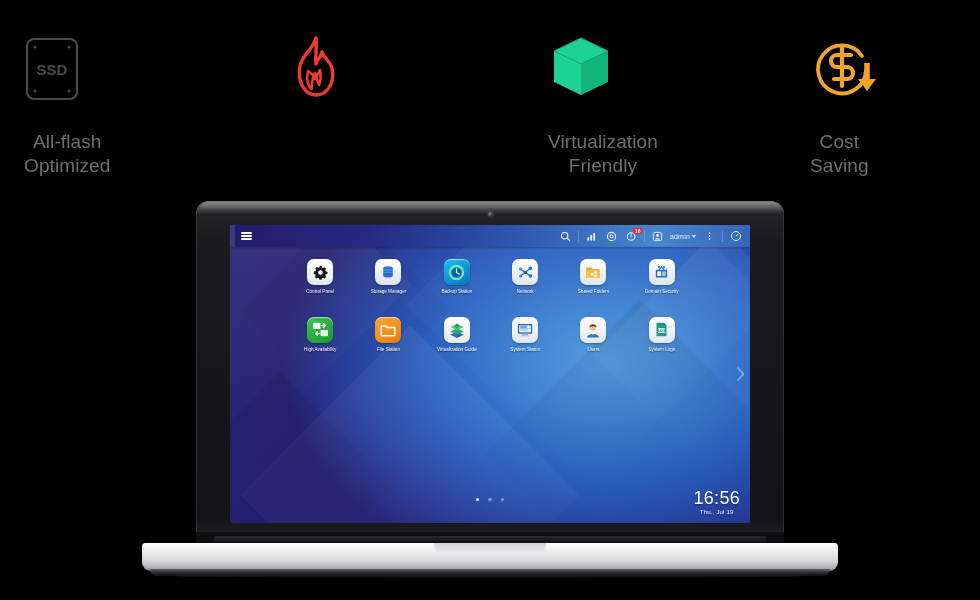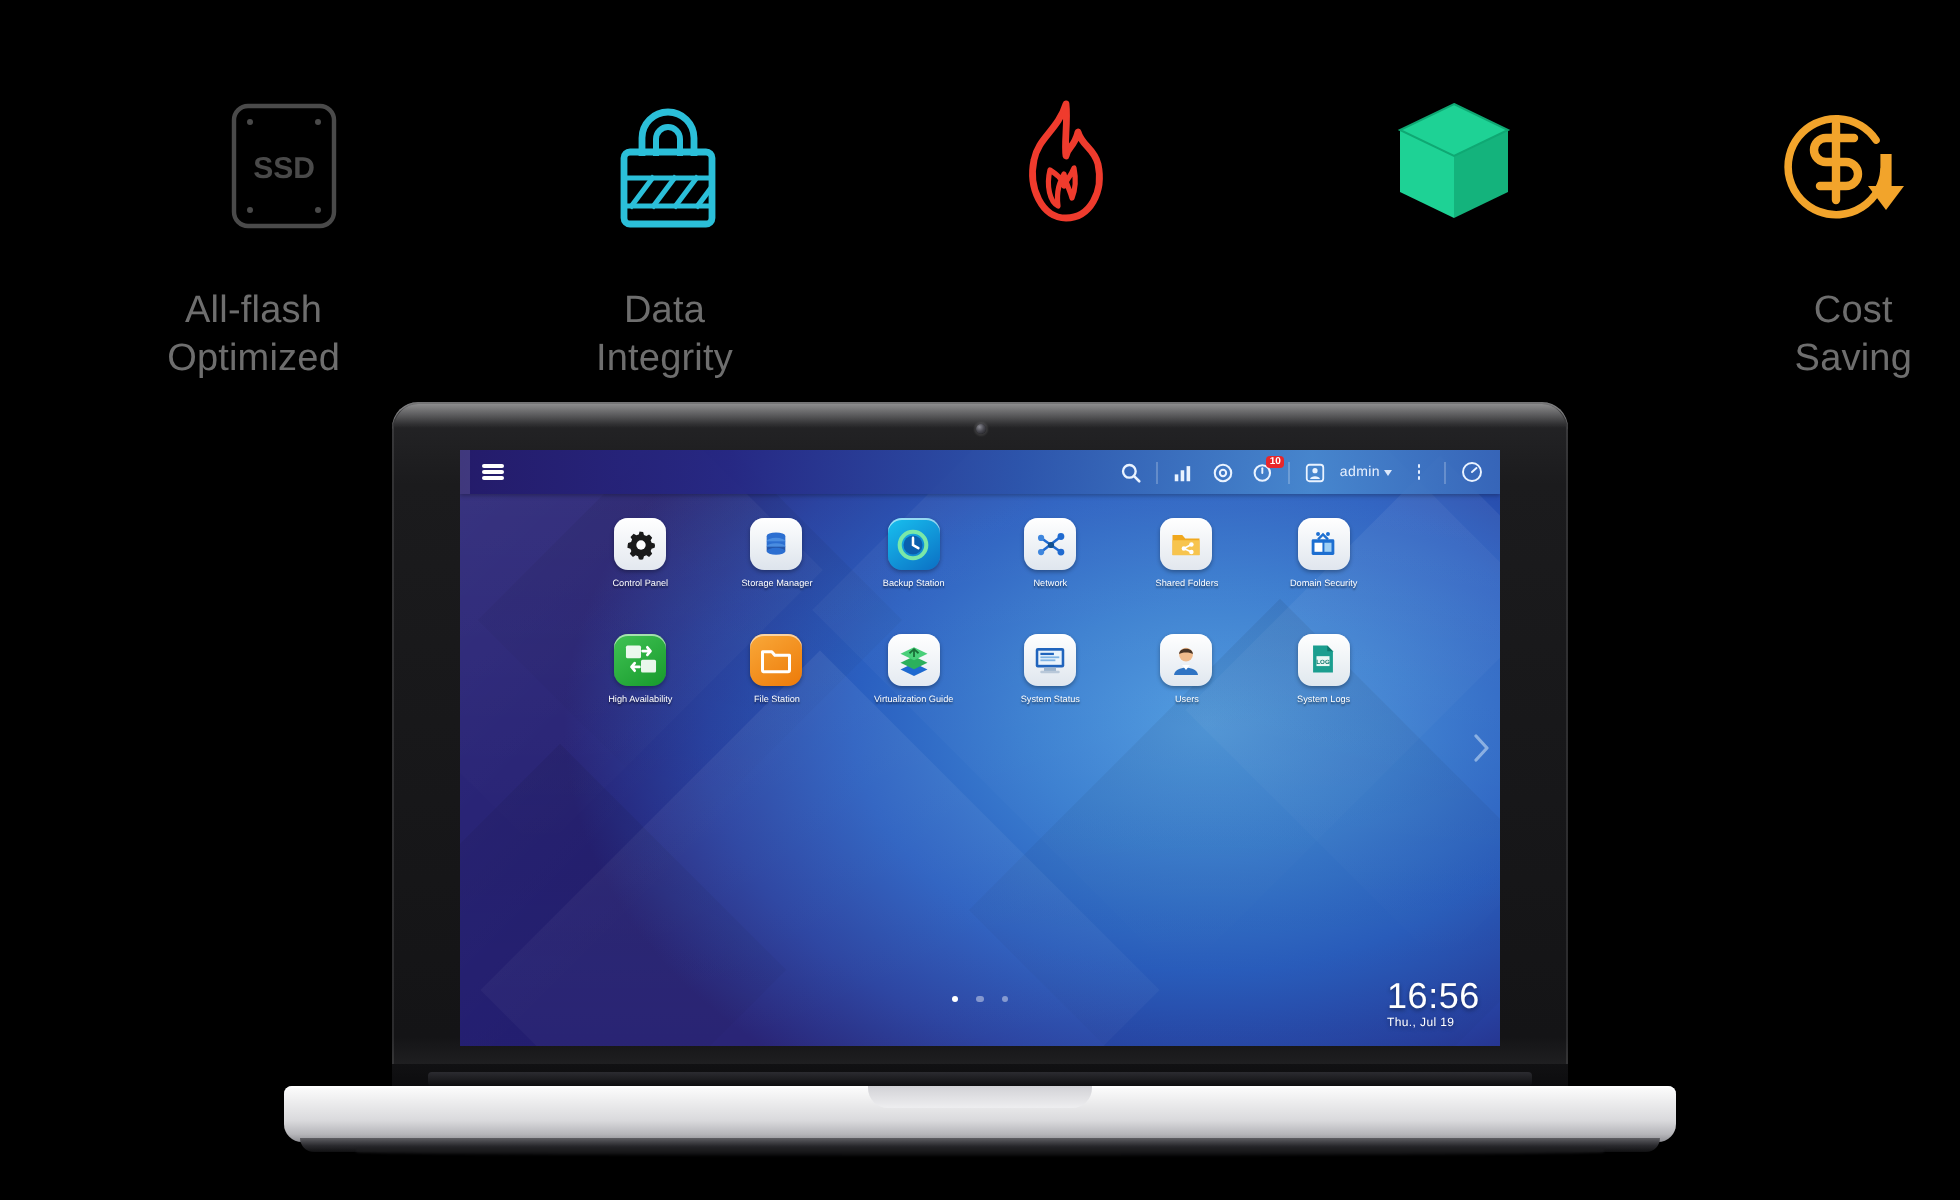--- a/index.html
+++ b/index.html
@@ -22,22 +22,22 @@
     width: 980px; height: 195px;
     display: flex;
     justify-content: space-between;
     padding: 0 24px;
     box-sizing: border-box;
   }
   .feature {
     width: 146px;
     display: flex;
     flex-direction: column;
-    align-items: flex-end;
-    padding-top: 44px;
+    align-items: flex-start;
+    padding-top: 30px;
   }
   .feat-icon {
     height: 78px;
     display: flex;
     align-items: center;
     justify-content: center;
   }
   .feat-label {
     margin-top: 22px;
     text-align: center;
@@ -279,21 +279,21 @@
     margin-top: -7px;
     width: 9px; height: 14px;
     cursor: pointer;
     opacity: .55;
   }
 
   
   #clock {
     position: absolute;
     right: 10px; bottom: 8px;
-    text-align: left;
+    text-align: center;
     color: #fff;
     text-shadow: 0 1px 2px rgba(0,0,0,.4);
   }
   #clock-time { font-size: 18px; line-height: 19px; letter-spacing: .3px; }
   #clock-date { font-size: 6px; margin-top: 1px; letter-spacing: .2px; }
 </style>
 </head>
 <body>
 
 <div id="stage">
@@ -308,64 +308,42 @@
           <circle cx="45" cy="11" r="1.5" fill="#4a4a4a"></circle>
           <circle cx="11" cy="55" r="1.5" fill="#4a4a4a"></circle>
           <circle cx="45" cy="55" r="1.5" fill="#4a4a4a"></circle>
           <text x="28" y="39" text-anchor="middle" fill="#4a4a4a" font-family="Liberation Sans, sans-serif" font-size="15" font-weight="bold">SSD</text>
         </svg>
       </div>
       <div class="feat-label">All-flash
 Optimized</div>
     </div>
 
-    <div class="feature">
-      <div class="feat-icon">
-        <svg width="66" height="70" viewBox="0 0 66 70">
-          <defs>
-            <clipPath id="lockBody">
-              <rect x="11" y="28" width="44" height="36" rx="3"></rect>
-            </clipPath>
-          </defs>
-          <path d="M20 30 V21 a13 13 0 0 1 26 0 V30" fill="none" stroke="#2bbfd9" stroke-width="3.4"></path>
-          <path d="M27 30 V21.5 a6 6 0 0 1 12 0 V30" fill="none" stroke="#2bbfd9" stroke-width="3"></path>
-          <rect x="11" y="28" width="44" height="36" rx="3" fill="none" stroke="#2bbfd9" stroke-width="3.4"></rect>
-          <g clip-path="url(#lockBody)" stroke="#2bbfd9" stroke-width="2.6">
-            <line x1="11" y1="41" x2="55" y2="41"></line>
-            <line x1="11" y1="55" x2="55" y2="55"></line>
-            <line x1="14" y1="56" x2="26" y2="40"></line>
-            <line x1="25" y1="56" x2="37" y2="40"></line>
-            <line x1="36" y1="56" x2="48" y2="40"></line>
-            <line x1="47" y1="56" x2="59" y2="40"></line>
-          </g>
-        </svg>
-      </div>
-      <div class="feat-label">Data
-Integrity</div>
-    </div>
 
 
     <div class="feature">
       <div class="feat-icon">
         <svg width="60" height="72" viewBox="0 0 60 72">
           <path d="M30 5 C26 18 16 22 14 33 C11 47 18 62 30 62 C42 62 49 49 46 35 C44 27 38 26 36 19 C34 27 31 26 30 31 C29 25 31 14 30 5 Z" fill="none" stroke="#ef3b2d" stroke-width="3.4" stroke-linejoin="round"></path>
           <path d="M22 38 C20 46 22 54 26 56 C25 48 27 44 29 40 C30 45 32 48 33 52 C35 47 35 42 34 37 C32 42 30 43 29 46 C28 42 25 40 22 38 Z" fill="none" stroke="#ef3b2d" stroke-width="2.6" stroke-linejoin="round"></path>
         </svg>
       </div>
     </div>
 
     <div class="feature">
       <div class="feat-icon">
         <svg width="66" height="72" viewBox="0 0 66 72">
           <polygon points="33,5 60,18 33,31 6,18" fill="#1ed295"></polygon>
           <polygon points="6,18 33,31 33,62 6,49" fill="#1ed295"></polygon>
           <polygon points="60,18 33,31 33,62 60,49" fill="#14b37c"></polygon>
           <polygon points="33,5 60,18 33,31 6,18" fill="none" stroke="#0fa873" stroke-width="1"></polygon>
         </svg>
       </div>
+      <div class="feat-label">Virtualization
+Friendly</div>
     </div>
 
     <div class="feature">
       <div class="feat-icon">
         <svg width="70" height="72" viewBox="0 0 70 72">
           <path d="M52 23 A24 24 0 1 0 56 38" fill="none" stroke="#f2a42b" stroke-width="3.8" stroke-linecap="round"></path>
           <path d="M41 22 H27 a6 6 0 0 0 0 12 h10 a6 6 0 0 1 0 12 H24" fill="none" stroke="#f2a42b" stroke-width="4.2" stroke-linecap="round"></path>
           <path d="M32 15 V53" fill="none" stroke="#f2a42b" stroke-width="4.2" stroke-linecap="round"></path>
           <path d="M57 30 V52" fill="none" stroke="#f2a42b" stroke-width="5.6"></path>
           <path d="M48 46 L57 58 L66 46 Z" fill="#f2a42b"></path>

